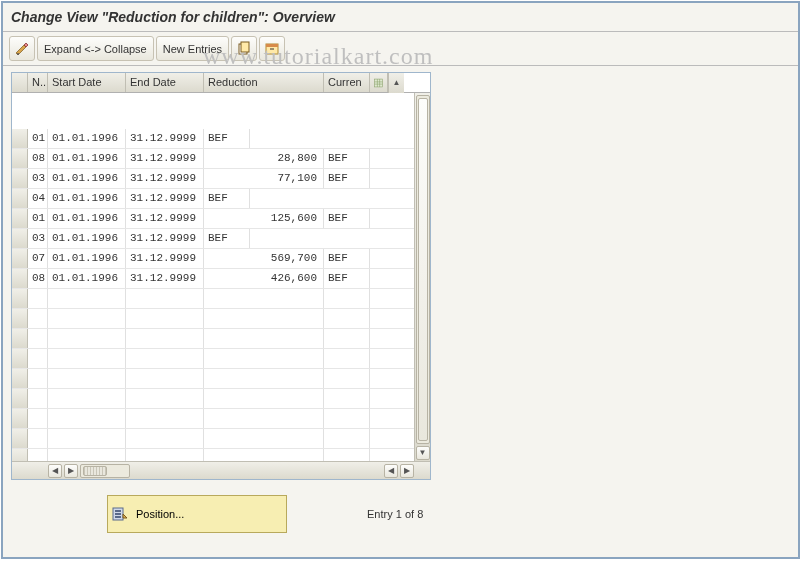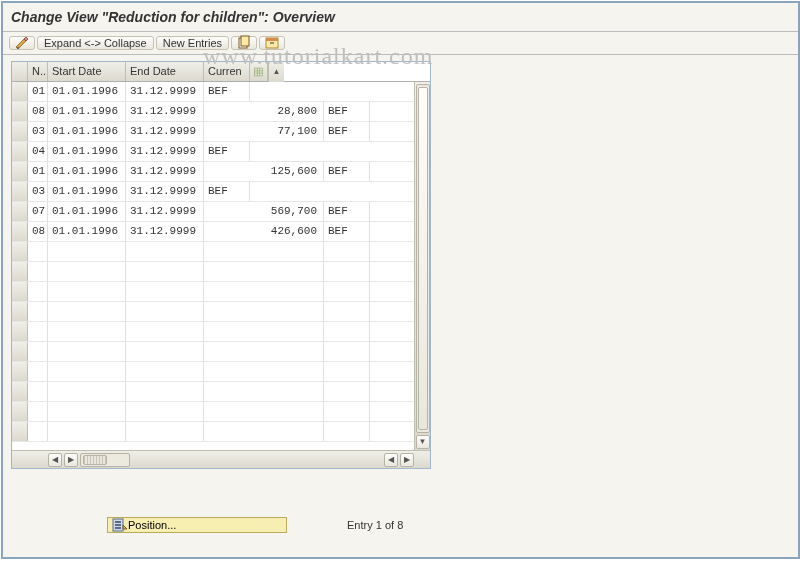--- a/index.html
+++ b/index.html
@@ -2,21 +2,21 @@
 <html><head>
   <meta charset="utf-8">
   <style>
     * { box-sizing: border-box; margin: 0; padding: 0; }
     html, body { width: 803px; height: 562px; font-family: Arial, sans-serif; font-size: 11px; background: #fff; overflow: hidden; }
     .window { border: 2px solid #8aa4bf; width: 799px; height: 558px; margin: 1px; background: #f5f4ef; position: relative; }
     .titlebar { background: #f5f4ef; padding: 6px 8px 4px 8px; }
     .titlebar h1 { font-size: 14px; font-style: italic; font-weight: bold; color: #333; }
     .title-rule { border: none; border-top: 1px solid #bbb; margin: 2px 0 0 0; }
     .toolbar { display: flex; align-items: center; gap: 2px; padding: 4px 6px; background: #f5f4ef; }
-    .tool-btn { display: inline-flex; align-items: center; justify-content: center; height: 14px; min-width: 22px; padding: 0 4px; background: linear-gradient(#fdfdfb,#e9e7dd); border: 1px solid #c7c2b3; border-radius: 3px; cursor: pointer; }
+    .tool-btn { display: inline-flex; align-items: center; justify-content: center; height: 25px; min-width: 22px; padding: 0 4px; background: linear-gradient(#fdfdfb,#e9e7dd); border: 1px solid #c7c2b3; border-radius: 3px; cursor: pointer; }
     .tool-text { padding: 0 6px; color: #333; }
     .tool-rule { border: none; border-top: 1px solid #bbb; }
     .watermark { position: absolute; top: 40px; left: 200px; font-size: 24px; color: #bfbfbf; font-family: "Times New Roman", serif; z-index: 50; pointer-events: none; letter-spacing: 1px; }
     .grid-area { margin: 6px 8px 0 8px; border: 1px solid #9fb6cc; background: #fff; width: 420px; height: 408px; position: relative; display: flex; flex-direction: column; }
     .grid-header-row { display: flex; height: 20px; border-bottom: 1px solid #b0b0b0; }
     .hcell { background: linear-gradient(#f0efe8,#dcdace); border-right: 1px solid #c0beb3; padding: 3px 4px; color: #333; font-size: 11px; overflow: hidden; white-space: nowrap; }
     .selector-col { width: 16px; flex: none; }
     .num-col { width: 20px; flex: none; }
     .start-col { width: 78px; flex: none; }
     .end-col { width: 78px; flex: none; }
@@ -33,23 +33,23 @@
     .grid-hscroll { height: 18px; display: flex; align-items: center; border-top: 1px solid #c0beb3; background: linear-gradient(#f0efe8,#dcdace); }
     .hscroll-spacer-left { width: 36px; }
     .hscroll-spacer-right { flex:1; }
     .scroll-btn { width: 14px; height: 14px; background: linear-gradient(#fdfdfb,#e9e7dd); border: 1px solid #b7b3a4; border-radius: 2px; display:flex; align-items:center; justify-content:center; font-size:8px; color:#555; cursor:pointer; }
     .hscroll-track { width: 50px; height: 14px; background: #eceade; border: 1px solid #b7b3a4; border-radius:2px; margin: 0 2px; position:relative; }
     .hscroll-thumb { position:absolute; left:2px; top:1px; width:24px; height:10px; background: repeating-linear-gradient(90deg,#c9c6b8 0,#c9c6b8 1px,#e9e7dd 1px,#e9e7dd 3px); border:1px solid #b7b3a4; border-radius:2px; }
     .vscroll-track { flex:1; width:14px; background:#eceade; border:1px solid #b7b3a4; border-radius:2px; margin:2px 0; position:relative; }
     .vscroll-thumb { position:absolute; top:2px; left:1px; width:10px; height:100%; background: linear-gradient(#fdfdfb,#e9e7dd); border:1px solid #b7b3a4; border-radius:2px; box-sizing:border-box; }
     .vscroll-thumb.full { height: calc(100% - 4px); }
     .footer { position: absolute; left: 0; right: 0; bottom: 24px; display: flex; align-items: center; padding: 0 24px; }
-    .position-btn { display: inline-flex; align-items: center; background: #f7eeb2; border: 1px solid #b8a95c; padding: 2px 10px 2px 4px; width: 180px; height: 16px; cursor: pointer; margin-left: 80px; }
+    .position-btn { display: inline-flex; align-items: center; gap: 8px; background: #f7eeb2; border: 1px solid #b8a95c; padding: 2px 10px 2px 4px; width: 180px; height: 38px; cursor: pointer; margin-left: 80px; }
     .position-btn .icon-slot { width: 16px; height: 16px; display:flex; align-items:center; justify-content:center; }
-    .entry-label { margin-left: 60px; color: #333; }
+    .entry-label { margin-left: 80px; color: #333; }
     
     svg.icon { width: 16px; height: 16px; }
     .tri { font-size: 8px; color: #555; line-height: 1; }
   </style>
 </head>
 <body>
 
 <div class="window">
   <div class="titlebar">
     <h1>Change View "Reduction for children": Overview</h1>
@@ -82,37 +82,38 @@
   <hr class="tool-rule">
 
   <div class="watermark">www.tutorialkart.com</div>
 
   <div class="grid-area">
     <div class="grid-header-row">
       <div class="hcell selector-col"></div>
       <div class="hcell num-col">N..</div>
       <div class="hcell start-col">Start Date</div>
       <div class="hcell end-col">End Date</div>
+      <div class="hcell red-col">Reduction</div>
       <div class="hcell cur-col">Curren</div>
       <div class="hcell cfg-col">
         <svg class="icon" viewBox="0 0 16 16" style="width:12px;height:12px;">
             <rect x="1" y="1" width="14" height="14" fill="#dfe9d0" stroke="#8aa06a"></rect>
             <line x1="1" y1="6" x2="15" y2="6" stroke="#8aa06a"></line>
             <line x1="1" y1="10" x2="15" y2="10" stroke="#8aa06a"></line>
             <line x1="6" y1="1" x2="6" y2="15" stroke="#8aa06a"></line>
             <line x1="10" y1="1" x2="10" y2="15" stroke="#8aa06a"></line>
           </svg>
       </div>
       <div class="scroll-col" style="height:20px; flex-direction:row; justify-content:center;">
           <span class="tri">▲</span>
         </div>
     </div>
 
     <div style="display:flex; flex:1; overflow:hidden;">
-      <div class="grid-body" id="grid-body" style="flex:1;">
+      <div class="grid-body" id="grid-body" style="flex:1;margin-top:36px;">
           <div class="row">
             <div class="cell selector selector-col"></div>
             <div class="cell num num-col">01</div>
             <div class="cell start-col">01.01.1996</div>
             <div class="cell end-col">31.12.9999</div>
             <div class="cell cur-col">BEF</div>
             <div class="cell cfg-col" style="border-right:none;"></div>
           </div>
           <div class="row">
             <div class="cell selector selector-col"></div>

